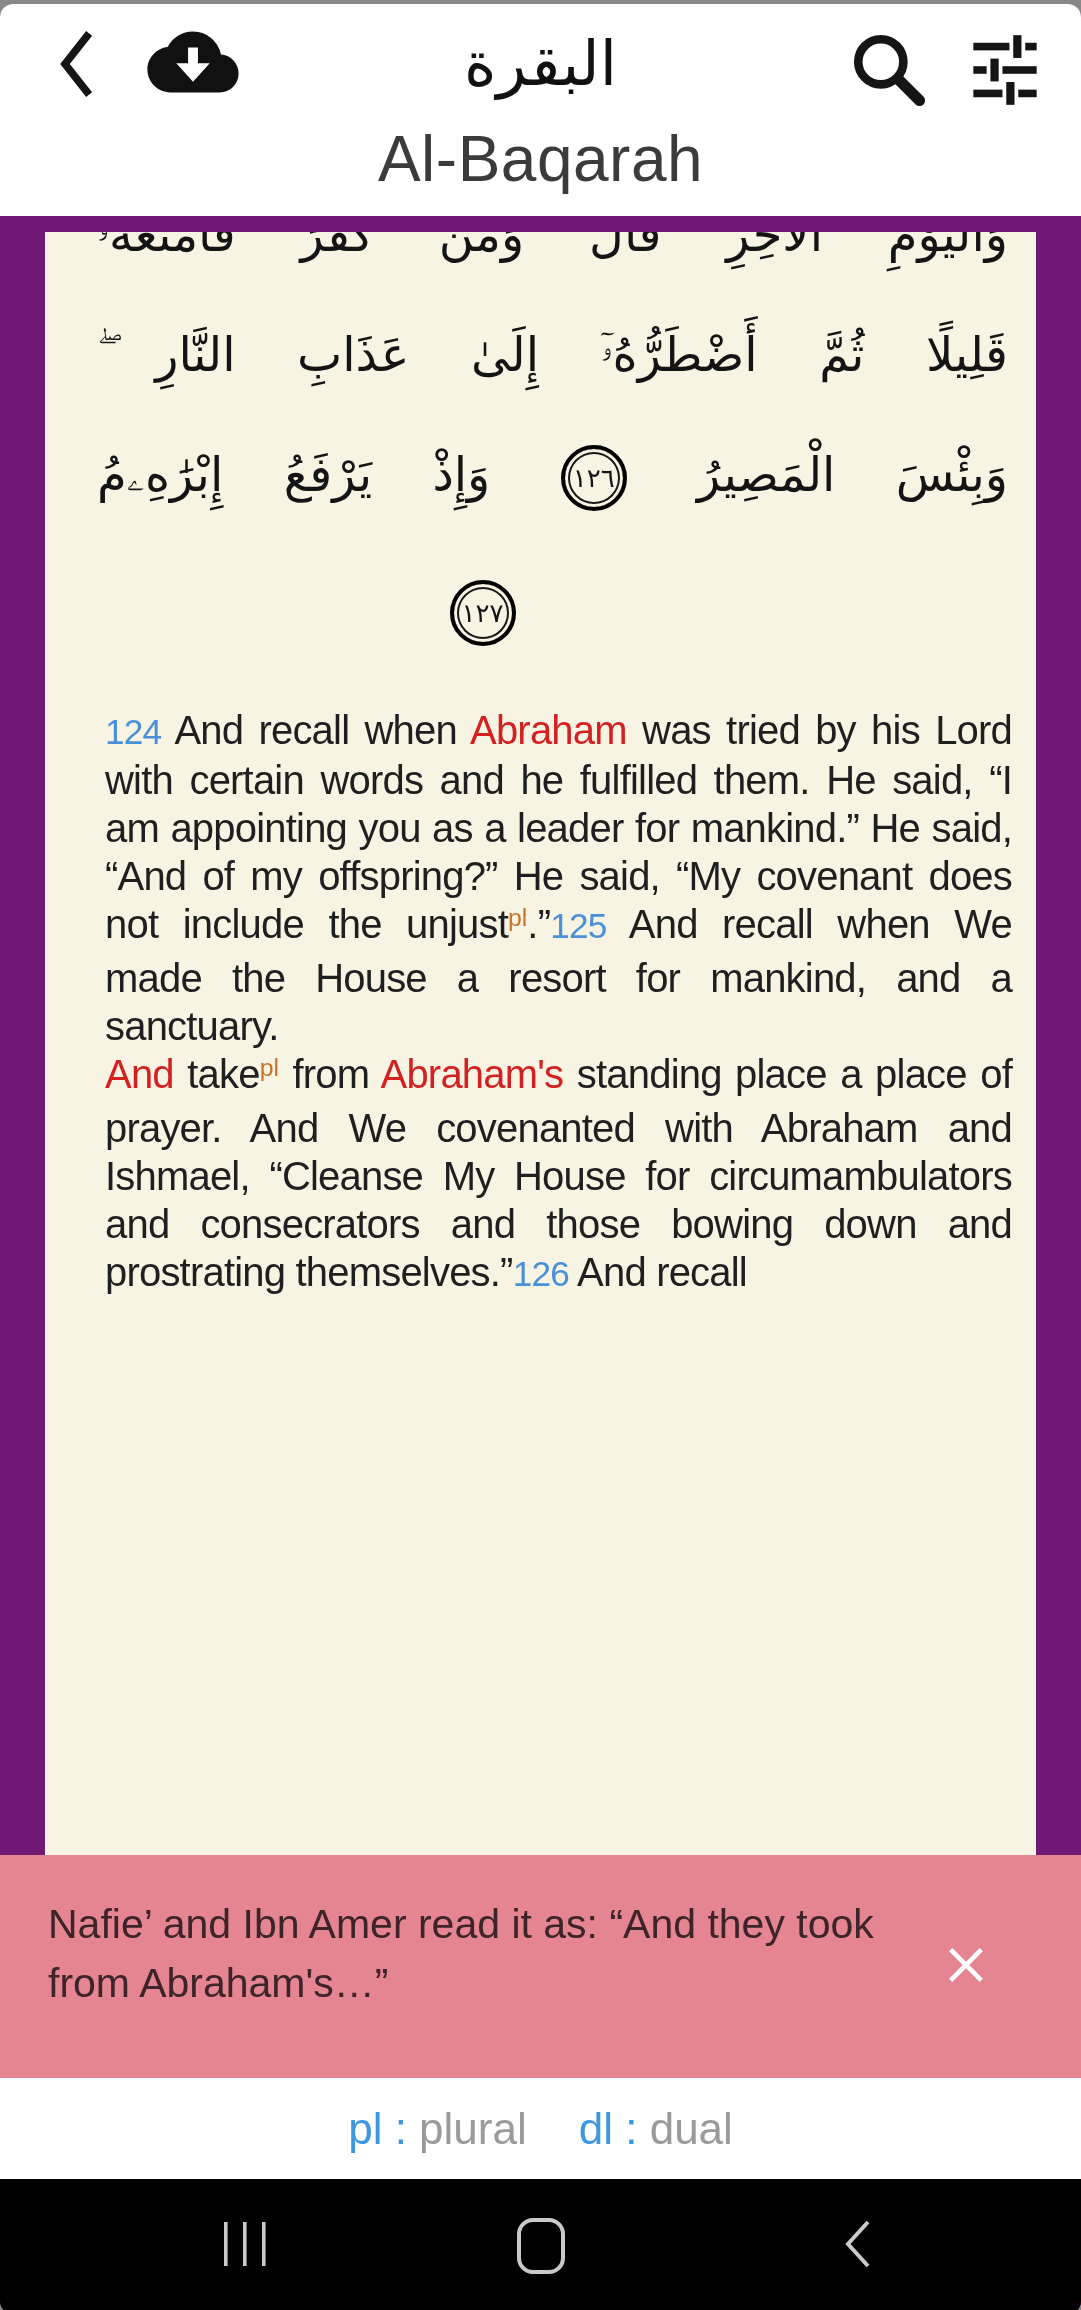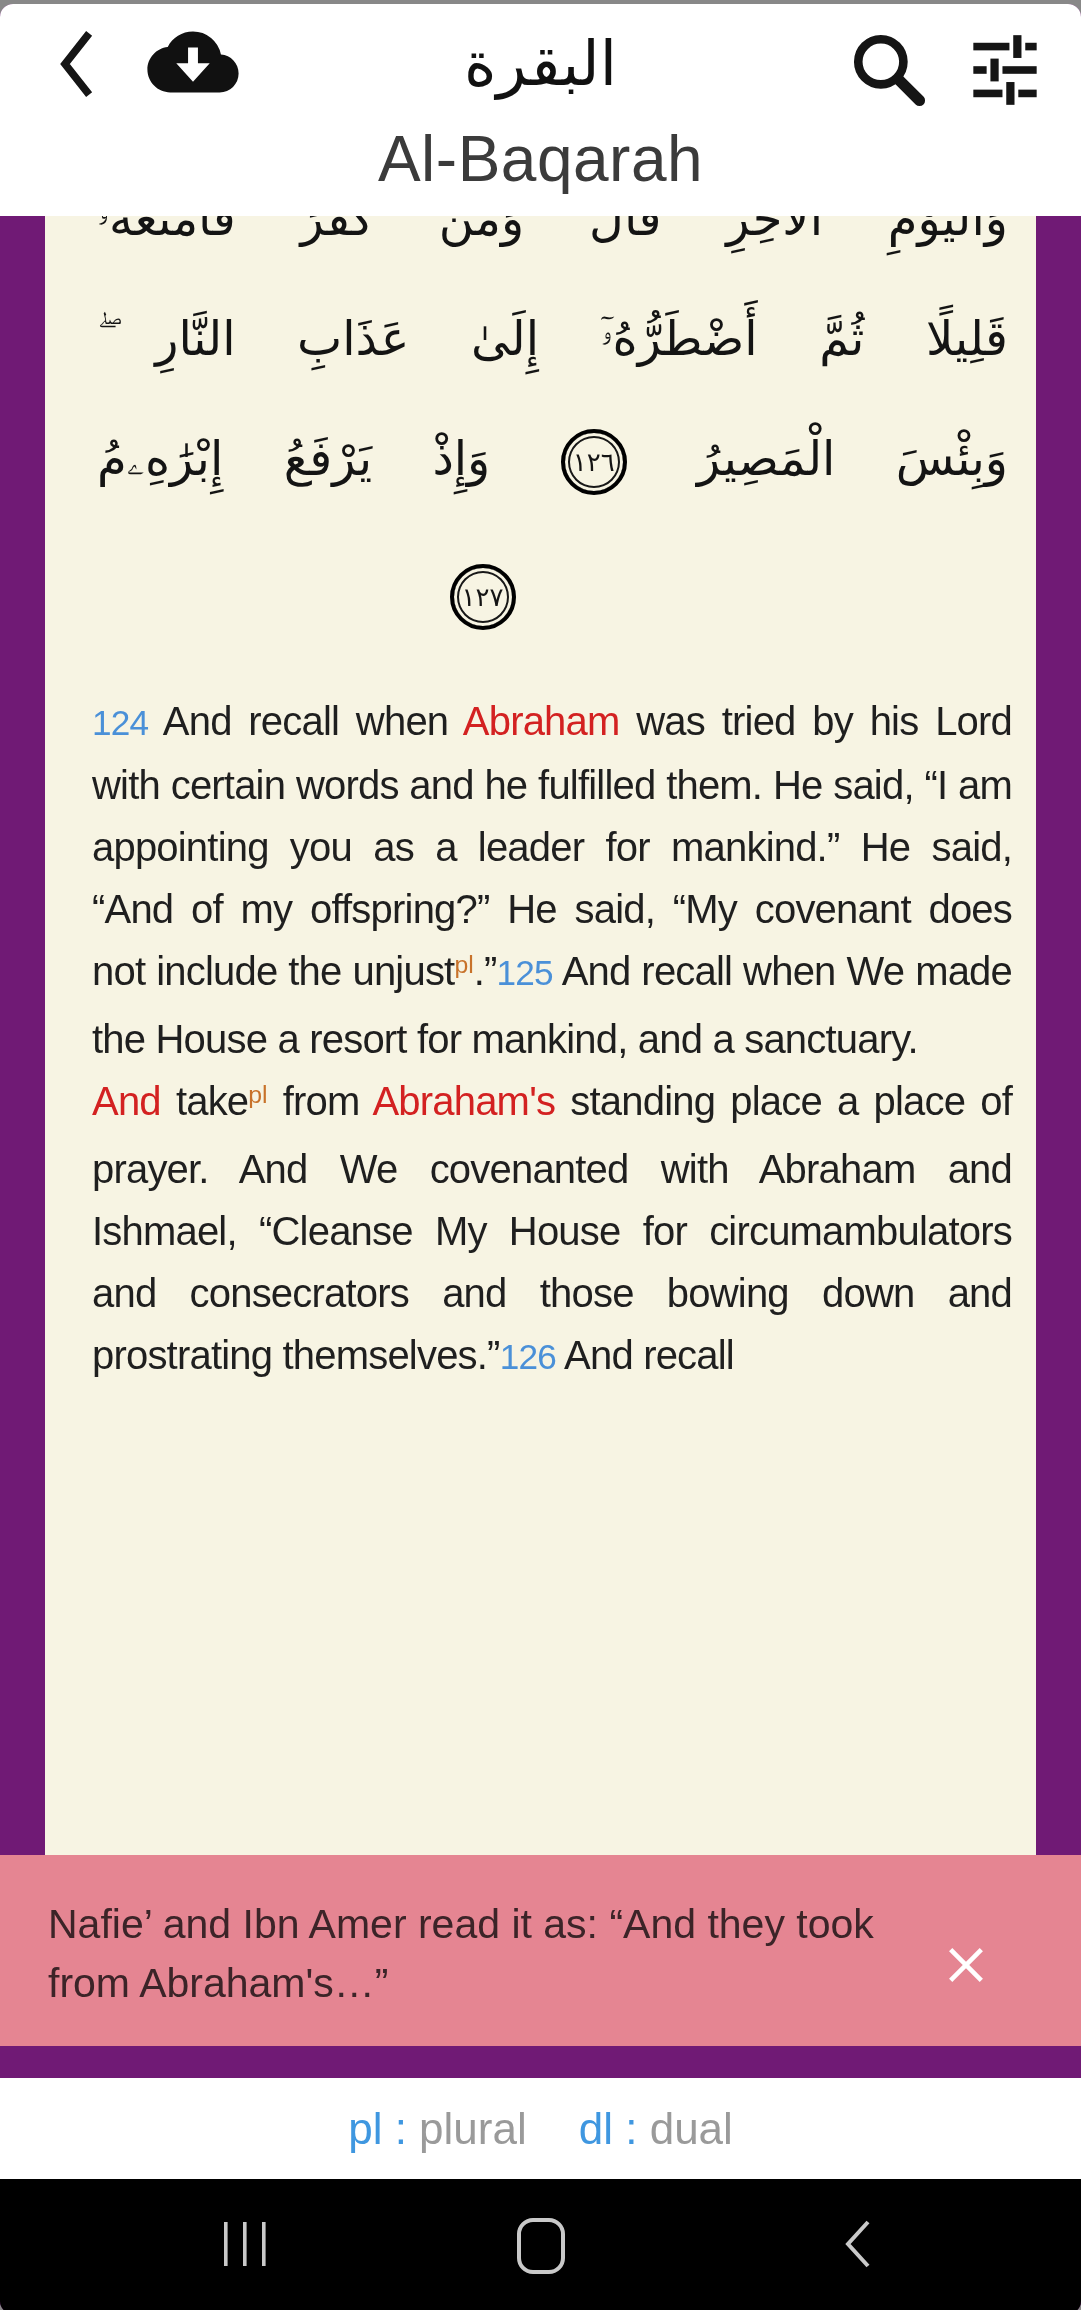--- a/index.html
+++ b/index.html
@@ -23,52 +23,52 @@
     text-align:center; line-height:128px; font-size:62px; color:#111;
     font-family:"DejaVu Sans", sans-serif; direction:rtl;
   }
   .title-en {
     position:absolute; left:0; right:0; top:118px; text-align:center;
     font-size:64px; color:#3b3b3b; letter-spacing:0.5px;
   }
 
   
   .mushaf {
-    position:absolute; left:45px; top:212px; width:991px; height:1639px;
+    position:absolute; left:45px; top:228px; width:991px; height:1639px;
     background:#f7f4e3; overflow:hidden;
   }
   .arabic-block { direction:rtl; margin-top:-58px; padding:0 28px 0 52px; }
   .arabic-line {
     font-family:"DejaVu Sans", sans-serif;
     font-size:48px; color:#141414; line-height:120px; height:120px;
     text-align:justify; text-align-last:justify; white-space:normal;
   }
   .arabic-line.marker-line {
     text-align:right; text-align-last:center; height:150px; line-height:150px;
     transform:translateX(-70px); 
   }
   .seg-marker {
     display:inline-flex; align-items:center; justify-content:center;
     width:66px; height:66px; border-radius:50%;
     border:4px solid #000000;
     box-shadow: inset 0 0 0 3px #f7f4e3, inset 0 0 0 5px #181818;
     font-size:26px; color:#141414; vertical-align:middle; margin:0 10px; line-height:1;
   }
   .translation {
-    margin-top:22px; padding:0 24px 0 47px;
-    font-size:40px; line-height:62px; letter-spacing:-0.8px;
+    margin-top:22px; padding:0 24px 0 60px;
+    font-size:40px; line-height:48px; letter-spacing:-0.8px;
     color:#1f1f1f; text-align:justify;
   }
   .seg-verse { color:#4a90d8; font-size:0.88em; }
   .seg-red   { color:#d32121; }
   .seg-sup   { color:#c8722a; font-size:0.62em; position:relative; top:-0.5em; letter-spacing:0; }
 
   
   .banner {
-    position:absolute; left:0; top:1851px; width:1081px; height:191px;
+    position:absolute; left:0; top:1851px; width:1081px; height:223px;
     background:#e58592; z-index:10;
   }
   .banner-text {
     position:absolute; left:48px; top:40px; width:840px;
     font-size:41px; line-height:59px; color:#3c2428;
   }
   .banner-close {
     position:absolute; left:934px; top:80px; width:64px; height:64px;
     display:flex; align-items:center; justify-content:center; cursor:pointer;
   }

